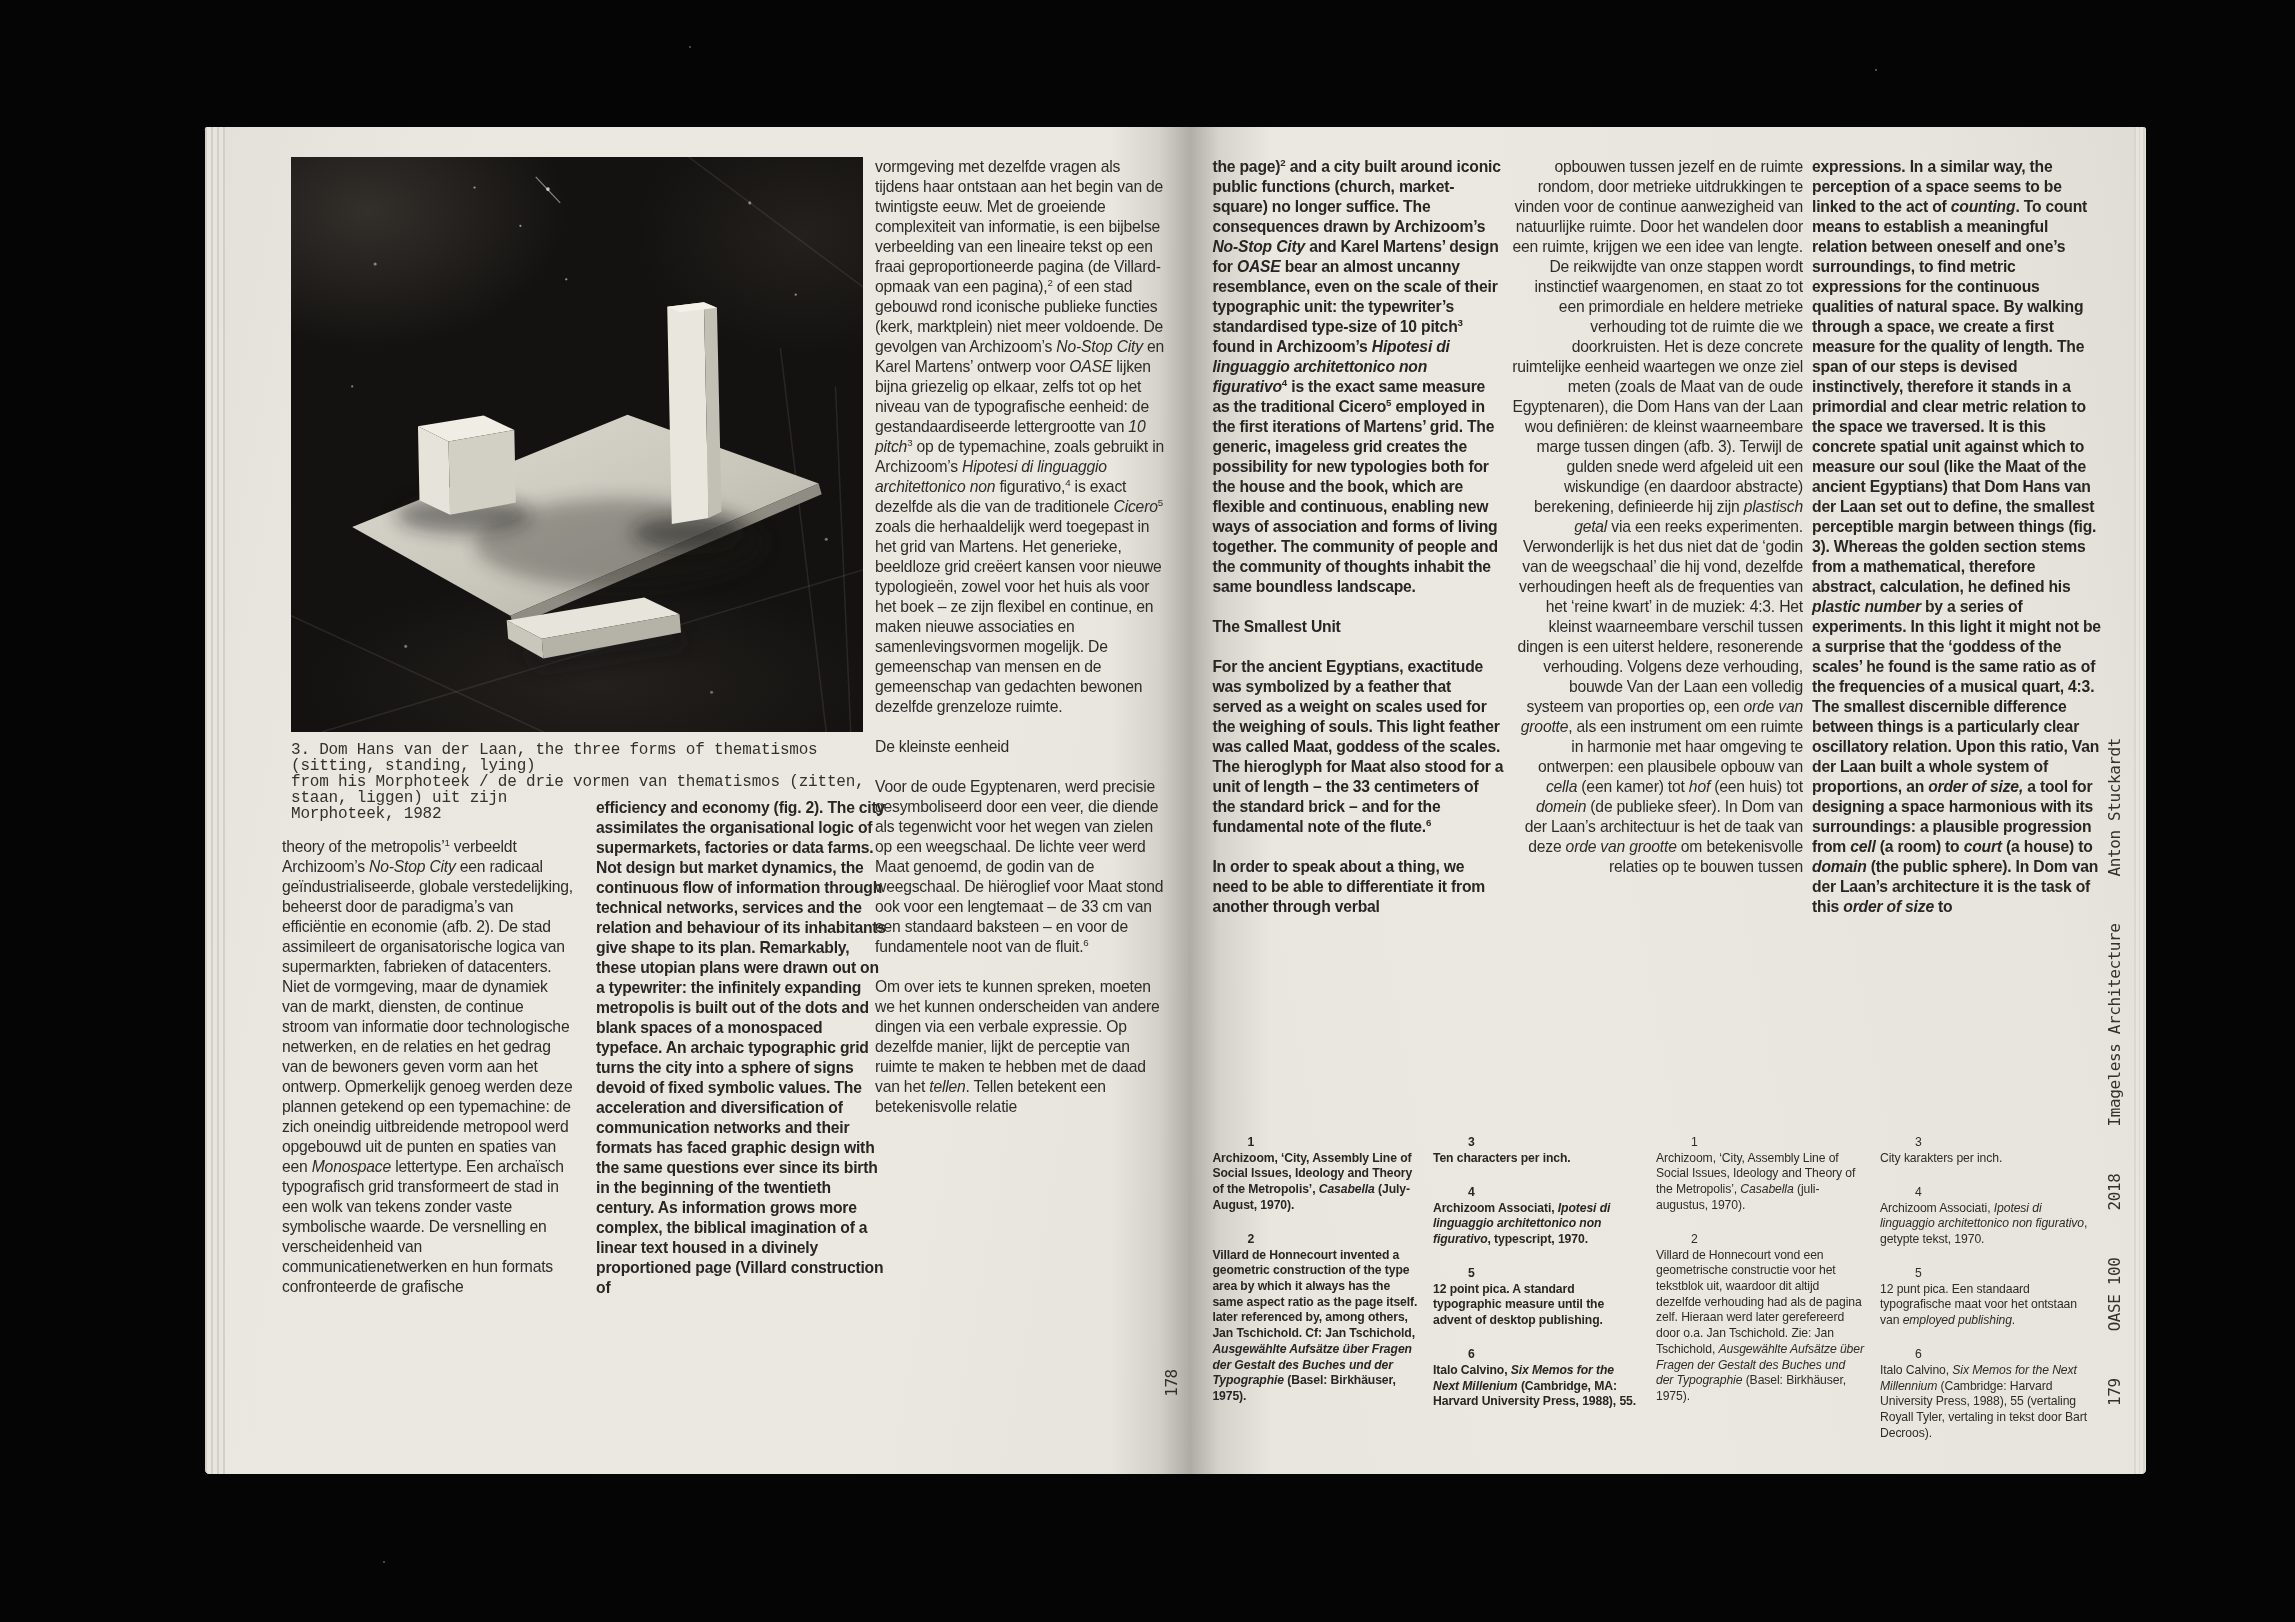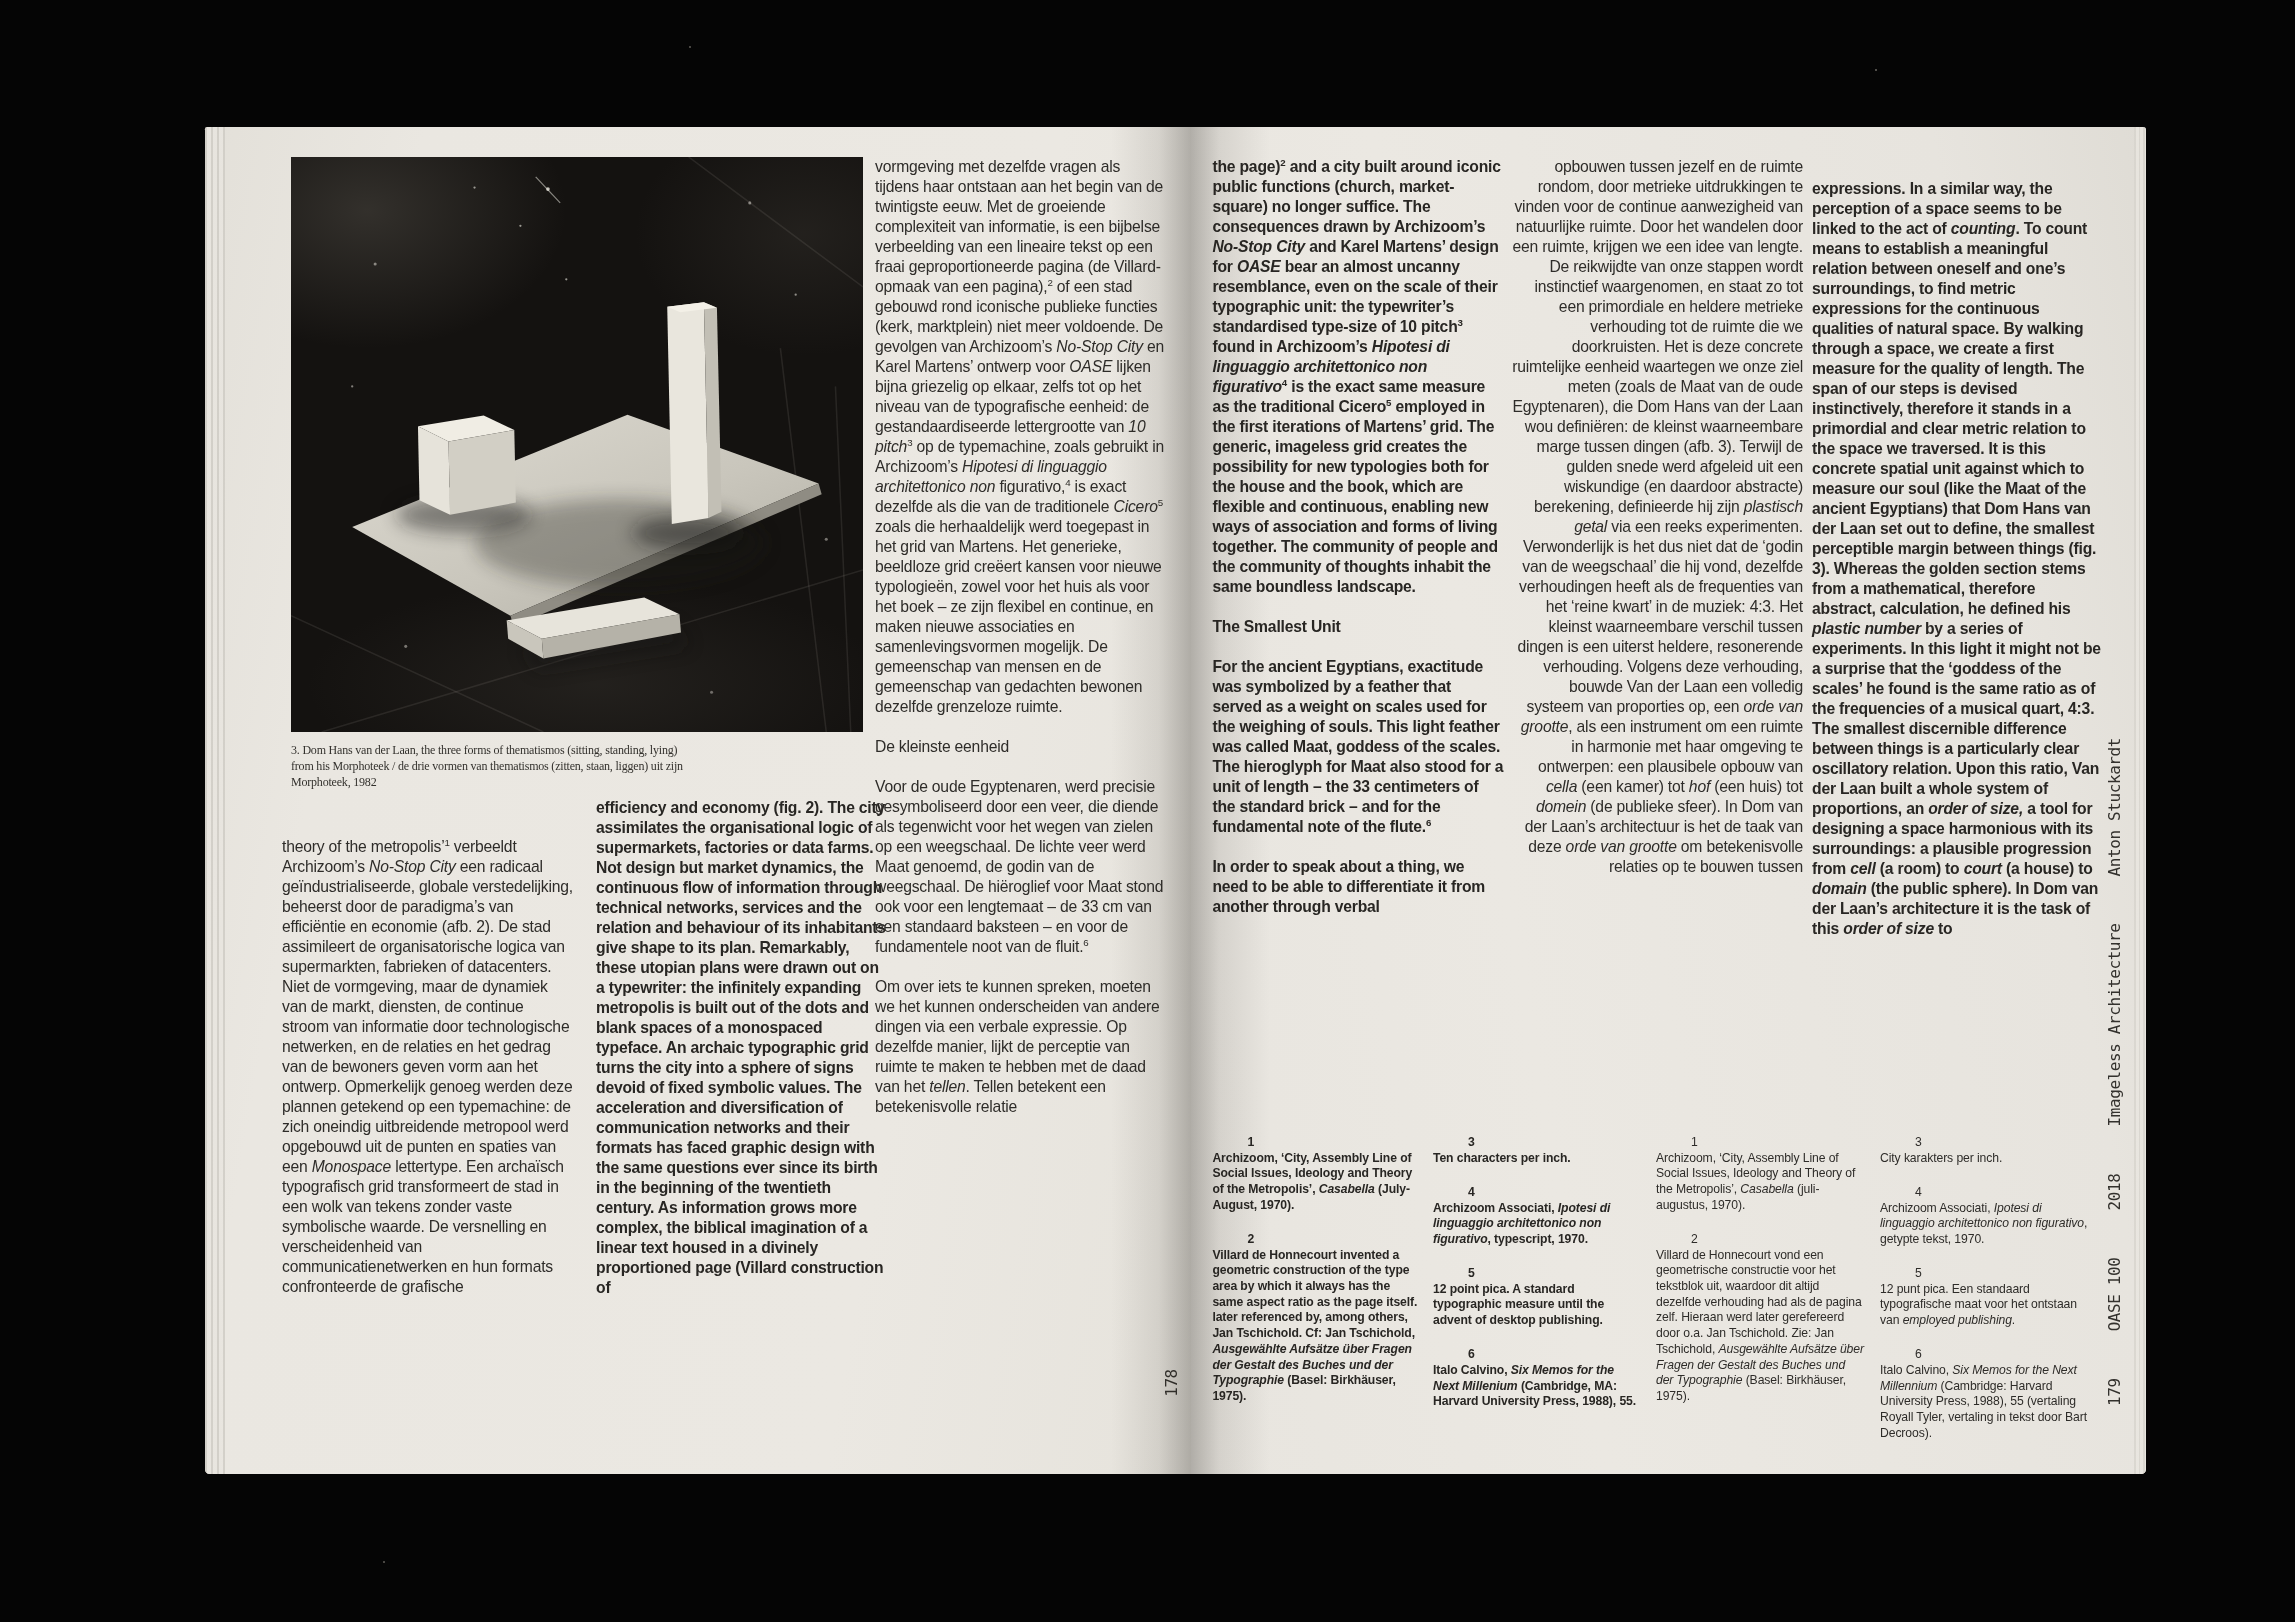--- a/index.html
+++ b/index.html
@@ -10,22 +10,22 @@
   .page-right{left:1191px;width:955px;background:linear-gradient(80deg,#e8e5df 0%,#ebe8e2 35%,#e7e4de 82%,#dfdcd5 100%);border-radius:0 3.1px 4.6px 0;}
   .edge-strip-left{position:absolute;left:0;top:0;bottom:0;width:20px;
       background:repeating-linear-gradient(90deg,#cfccc5 0 1.5px,#e8e5df 1.5px 6.1px);opacity:.85;border-radius:2.3px 0 0 4.6px;}
   .edge-strip-right{position:absolute;right:0;top:0;bottom:0;width:12.2px;
       background:repeating-linear-gradient(90deg,#d7d4cd 0 1.5px,#e9e6e0 1.5px 4.6px);opacity:.8;border-radius:0 3.1px 4.6px 0;}
   .spine-shadow{position:absolute;left:1111px;top:127px;width:159px;height:1347px;pointer-events:none;
       background:linear-gradient(90deg,rgba(40,36,30,0) 0%,rgba(40,36,30,.10) 30%,rgba(30,27,22,.28) 50%,rgba(40,36,30,.10) 68%,rgba(40,36,30,0) 100%);}
   .photo{position:absolute;left:86px;top:30px;width:572px;height:575px;margin:0;background:#141210;}
   .photo svg{display:block;width:100%;height:100%;}
   .caption{position:absolute;left:86px;top:615px;width:620px;
-      font-family:Liberation Serif, serif;
-      font-size:12px;line-height:16px;letter-spacing:-0.2px;white-space:pre-line;color:#33312d;}
+      font-family:Liberation Mono, monospace;
+      font-size:16px;line-height:16px;letter-spacing:-0.2px;white-space:pre-line;color:#33312d;}
   .col{position:absolute;width:291px;font-size:15.7px;line-height:20px;letter-spacing:-0.2px;text-align:left;}
   .w-reg{font-weight:400;}
   .w-bold{font-weight:700;color:#282623;}
   .col p{margin:0 0 20px 0;}
   .col p.subhead{margin:20px 0 20px 0;}
   .col i{font-style:italic;}
   .col sup{font-size:.62em;line-height:0;vertical-align:super;}
   .fncol{position:absolute;width:208px;font-size:12.2px;line-height:15.7px;letter-spacing:-0.1px;}
   .fn{margin:0 0 18.4px 0;}
   .fn-num{padding-left:35px;}
@@ -145,21 +145,21 @@
 
     <div class="col w-bold" style="left:21.4px;top:30px;">
         <p class="para">the page)<sup>2</sup> and a city built around iconic public functions (church, market-square) no longer suffice. The consequences drawn by Archizoom’s <i>No-Stop City</i> and Karel Martens’ design for <i>OASE</i> bear an almost uncanny resemblance, even on the scale of their typographic unit: the typewriter’s standardised type-size of 10 pitch<sup>3</sup> found in Archizoom’s <i>Hipotesi di linguaggio architettonico non figurativo</i><sup>4</sup> is the exact same measure as the traditional Cicero<sup>5</sup> employed in the first iterations of Martens’ grid. The generic, imageless grid creates the possibility for new typologies both for the house and the book, which are flexible and continuous, enabling new ways of association and forms of living together. The community of people and the community of thoughts inhabit the same boundless landscape.</p>
         <p class="subhead">The Smallest Unit</p>
         <p class="para">For the ancient Egyptians, exactitude was symbolized by a feather that served as a weight on scales used for the weighing of souls. This light feather was called Maat, goddess of the scales. The hieroglyph for Maat also stood for a unit of length – the 33 centimeters of the standard brick – and for the fundamental note of the flute.<sup>6</sup></p>
         <p class="para">In order to speak about a thing, we need to be able to differentiate it from another through verbal</p>
       </div>
     <div class="col w-reg" style="left:321px;top:30px;text-align:right;">
         <p class="para">opbouwen tussen jezelf en de ruimte rondom, door metrieke uitdrukkingen te vinden voor de continue aanwezigheid van natuurlijke ruimte. Door het wandelen door een ruimte, krijgen we een idee van lengte. De reikwijdte van onze stappen wordt instinctief waargenomen, en staat zo tot een primordiale en heldere metrieke verhouding tot de ruimte die we doorkruisten. Het is deze concrete ruimtelijke eenheid waartegen we onze ziel meten (zoals de Maat van de oude Egyptenaren), die Dom Hans van der Laan wou definiëren: de kleinst waarneembare marge tussen dingen (afb. 3). Terwijl de gulden snede werd afgeleid uit een wiskundige (en daardoor abstracte) berekening, definieerde hij zijn <i>plastisch getal</i> via een reeks experimenten. Verwonderlijk is het dus niet dat de ‘godin van de weegschaal’ die hij vond, dezelfde verhoudingen heeft als de frequenties van het ‘reine kwart’ in de muziek: 4:3. Het kleinst waarneembare verschil tussen dingen is een uiterst heldere, resonerende verhouding. Volgens deze verhouding, bouwde Van der Laan een volledig systeem van proporties op, een <i>orde van grootte</i>, als een instrument om een ruimte in harmonie met haar omgeving te ontwerpen: een plausibele opbouw van <i>cella</i> (een kamer) tot <i>hof</i> (een huis) tot <i>domein</i> (de publieke sfeer). In Dom van der Laan’s architectuur is het de taak van deze <i>orde van grootte</i> om betekenisvolle relaties op te bouwen tussen</p>
       </div>
-    <div class="col w-bold" style="left:621px;top:30px;margin-top:22px;">
+    <div class="col w-bold" style="left:621px;top:30px;">
         <p class="para">expressions. In a similar way, the perception of a space seems to be linked to the act of <i>counting</i>. To count means to establish a meaningful relation between oneself and one’s surroundings, to find metric expressions for the continuous qualities of natural space. By walking through a space, we create a first measure for the quality of length. The span of our steps is devised instinctively, therefore it stands in a primordial and clear metric relation to the space we traversed. It is this concrete spatial unit against which to measure our soul (like the Maat of the ancient Egyptians) that Dom Hans van der Laan set out to define, the smallest perceptible margin between things (fig. 3). Whereas the golden section stems from a mathematical, therefore abstract, calculation, he defined his <i>plastic number</i> by a series of experiments. In this light it might not be a surprise that the ‘goddess of the scales’ he found is the same ratio as of the frequencies of a musical quart, 4:3. The smallest discernible difference between things is a particularly clear oscillatory relation. Upon this ratio, Van der Laan built a whole system of proportions, an <i>order of size,</i> a tool for designing a space harmonious with its surroundings: a plausible progression from <i>cell</i> (a room) to <i>court</i> (a house) to <i>domain</i> (the public sphere). In Dom van der Laan’s architecture it is the task of this <i>order of size</i> to</p>
       </div>
 
     <div class="fncol w-bold" style="left:21.4px;top:1008px;">
         <div class="fn">
           <div class="fn-num">1</div>
           <div class="fn-text">Archizoom, ‘City, Assembly Line of Social Issues, Ideology and Theory of the Metropolis’, <i>Casabella</i> (July-August, 1970).</div>
         </div>
         <div class="fn">
           <div class="fn-num">2</div>

